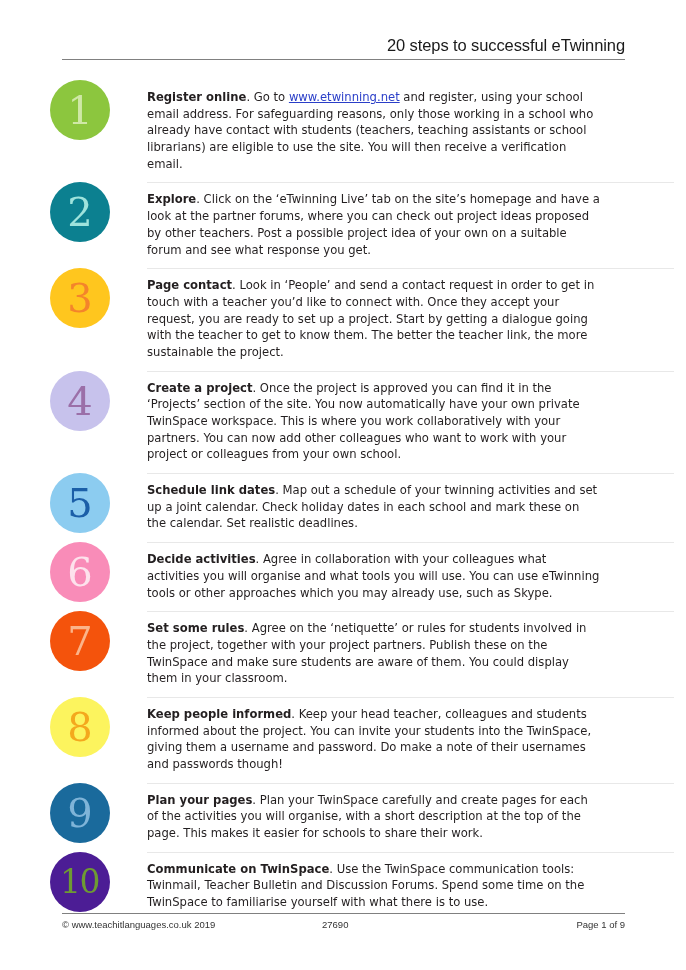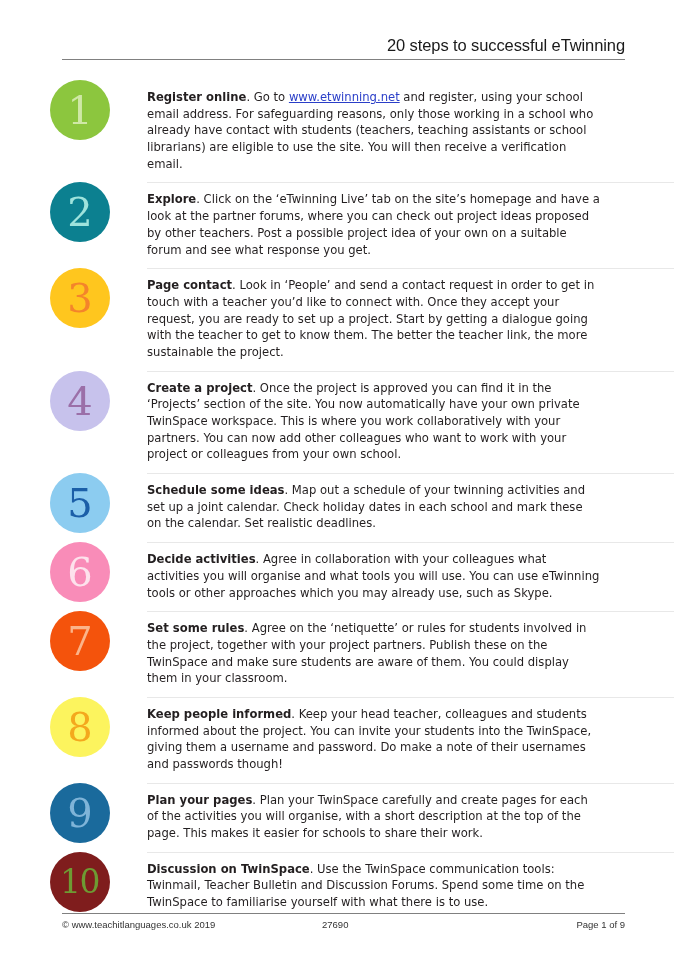--- a/index.html
+++ b/index.html
@@ -176,21 +176,21 @@
         </div>
         <div class="step-body">
           <p class="step-text"><b>Create a project</b><span>. Once the project is approved you can find it in the ‘Projects’ section of the site. You now automatically have your own private TwinSpace workspace. This is where you work collaboratively with your partners. You can now add other colleagues who want to work with your project or colleagues from your own school.</span></p>
         </div>
       </div>
       <div class="step">
         <div class="bullet-col">
           <div class="circle" style="background: rgb(140, 204, 240); color: rgb(27, 95, 168);">5</div>
         </div>
         <div class="step-body">
-          <p class="step-text"><b>Schedule some ideas</b><span>. Map out a schedule of your twinning activities and set up a joint calendar. Check holiday dates in each school and mark these on the calendar. Set realistic deadlines.</span></p>
+          <p class="step-text"><b>Schedule link dates</b><span>. Map out a schedule of your twinning activities and set up a joint calendar. Check holiday dates in each school and mark these on the calendar. Set realistic deadlines.</span></p>
         </div>
       </div>
       <div class="step">
         <div class="bullet-col">
           <div class="circle" style="background: rgb(249, 140, 184); color: rgb(253, 226, 236);">6</div>
         </div>
         <div class="step-body">
           <p class="step-text"><b>Decide activities</b><span>. Agree in collaboration with your colleagues what activities you will organise and what tools you will use. You can use eTwinning tools or other approaches which you may already use, such as Skype.</span></p>
         </div>
       </div>
@@ -213,24 +213,24 @@
       <div class="step">
         <div class="bullet-col">
           <div class="circle" style="background: rgb(26, 106, 156); color: rgb(127, 180, 216);">9</div>
         </div>
         <div class="step-body">
           <p class="step-text"><b>Plan your pages</b><span>. Plan your TwinSpace carefully and create pages for each of the activities you will organise, with a short description at the top of the page. This makes it easier for schools to share their work.</span></p>
         </div>
       </div>
       <div class="step">
         <div class="bullet-col">
-          <div class="circle two-digit" style="background: #7f1d1d; color: rgb(110, 155, 51);">10</div>
-        </div>
-        <div class="step-body">
-          <p class="step-text"><b>Discussion on TwinSpace</b><span>. Use the TwinSpace communication tools: Twinmail, Teacher Bulletin and Discussion Forums. Spend some time on the TwinSpace to familiarise yourself with what there is to use.</span></p>
+          <div class="circle two-digit" style="background: #4c1d95; color: rgb(110, 155, 51);">10</div>
+        </div>
+        <div class="step-body">
+          <p class="step-text"><b>Communicate on TwinSpace</b><span>. Use the TwinSpace communication tools: Twinmail, Teacher Bulletin and Discussion Forums. Spend some time on the TwinSpace to familiarise yourself with what there is to use.</span></p>
         </div>
       </div>
     </div>
 
   <div class="footer">
     <div class="footer-left">© www.teachitlanguages.co.uk 2019</div>
     <div class="footer-center">27690</div>
     <div class="footer-right">Page 1 of 9</div>
   </div>
 

